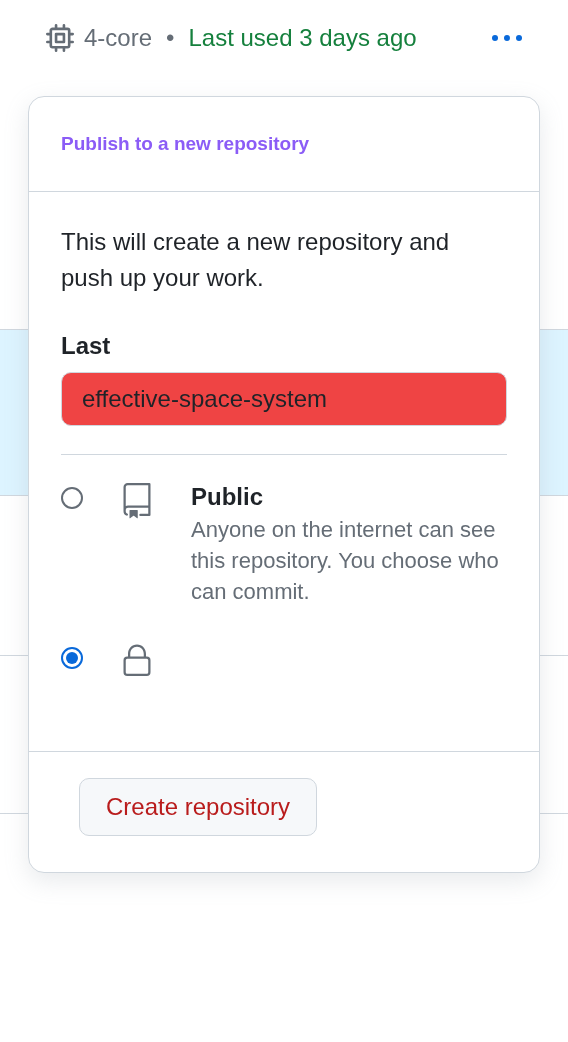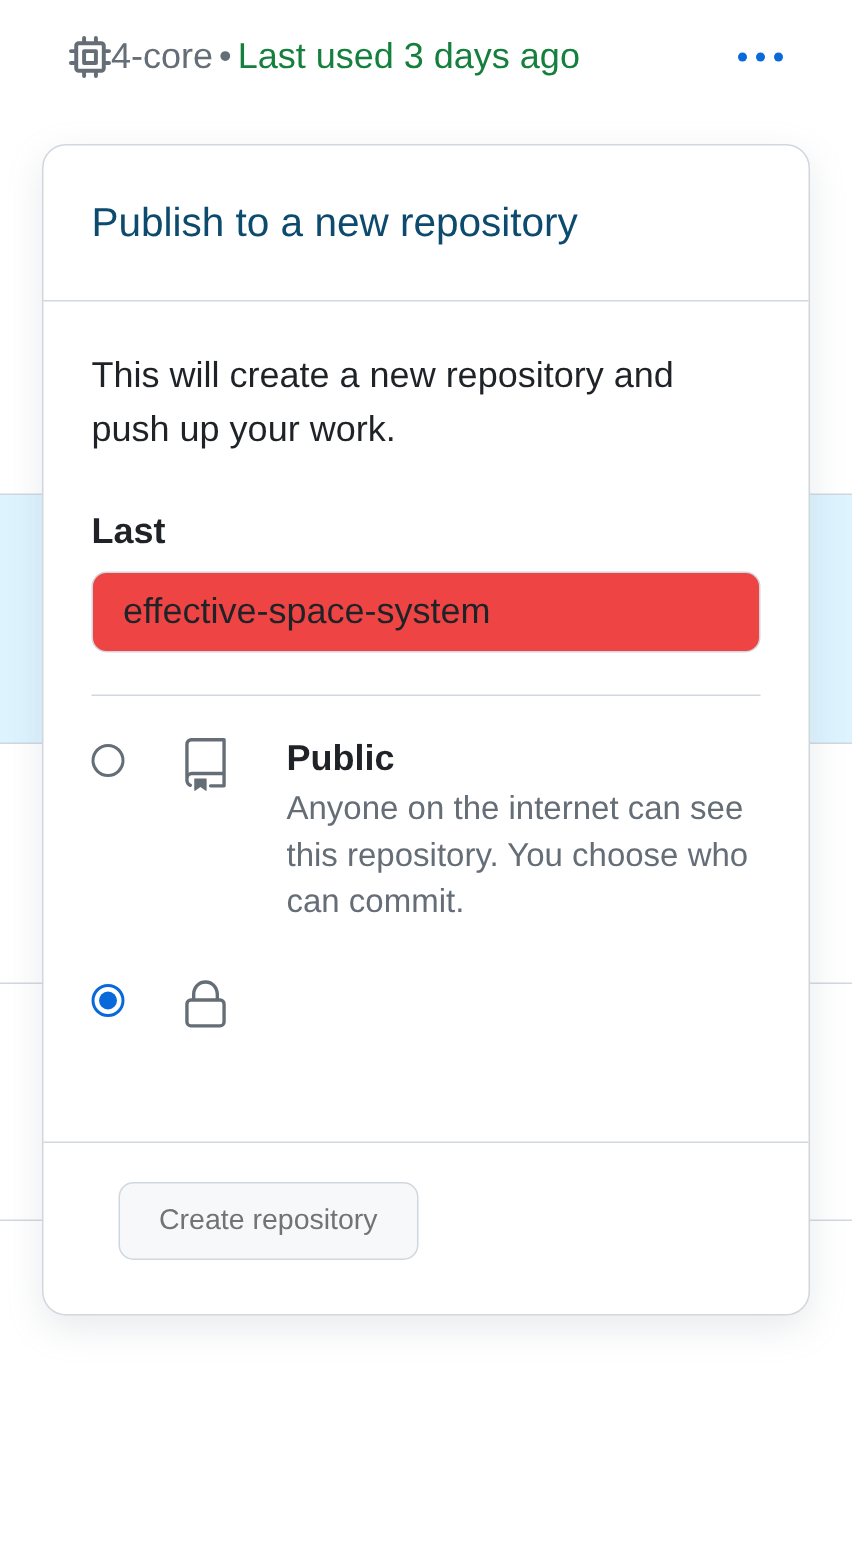--- a/index.html
+++ b/index.html
@@ -22,20 +22,21 @@
     }
     .stripe.highlight {
       background: #ddf4ff;
     }
     .header-bar {
       position: relative;
       z-index: 1;
       display: flex;
       align-items: center;
       padding: 24px 46px 0 46px;
+      gap: 10px;
       font-size: 24px;
       color: #656d76;
     }
     .cpu-icon-wrap {
       display: inline-flex;
       align-items: center;
     }
     .header-cores {
       color: #656d76;
     }
@@ -68,23 +69,23 @@
       background: #fff;
       border: 1px solid #d0d7de;
       border-radius: 16px;
       box-shadow: 0 8px 24px rgba(140,149,159,0.2);
     }
     .dialog-header {
       padding: 36px 32px;
       border-bottom: 1px solid #d0d7de;
     }
     .dialog-title {
-      font-size: 27px;
-      font-weight: 400;
-      color: #0c4a6e;
+      font-size: 19px;
+      font-weight: 700;
+      color: #8b5cf6;
     }
     .dialog-body {
       padding: 32px;
     }
     .dialog-desc {
       font-size: 24px;
       color: #1f2328;
       line-height: 1.5;
       margin-bottom: 36px;
     }
@@ -155,27 +156,27 @@
     .radio-desc {
       font-size: 22px;
       color: #656d76;
       line-height: 1.4;
     }
     .dialog-footer {
       border-top: 1px solid #d0d7de;
       padding: 26px 32px 36px 32px;
     }
     .create-btn {
-      font-size: 19px;
+      font-size: 24px;
       font-weight: 500;
       padding: 14px 26px;
       border: 1px solid #d0d7de;
       border-radius: 10px;
       background: #f6f8fa;
-      color: #737373;
+      color: #b91c1c;
       cursor: pointer;
       margin-left: 18px;
     }
   </style>
 </head>
 <body>
 
 <div class="background-stripes">
   <div class="stripe" style="height:330px;"></div>
   <div class="stripe highlight" style="height:166px;"></div>

